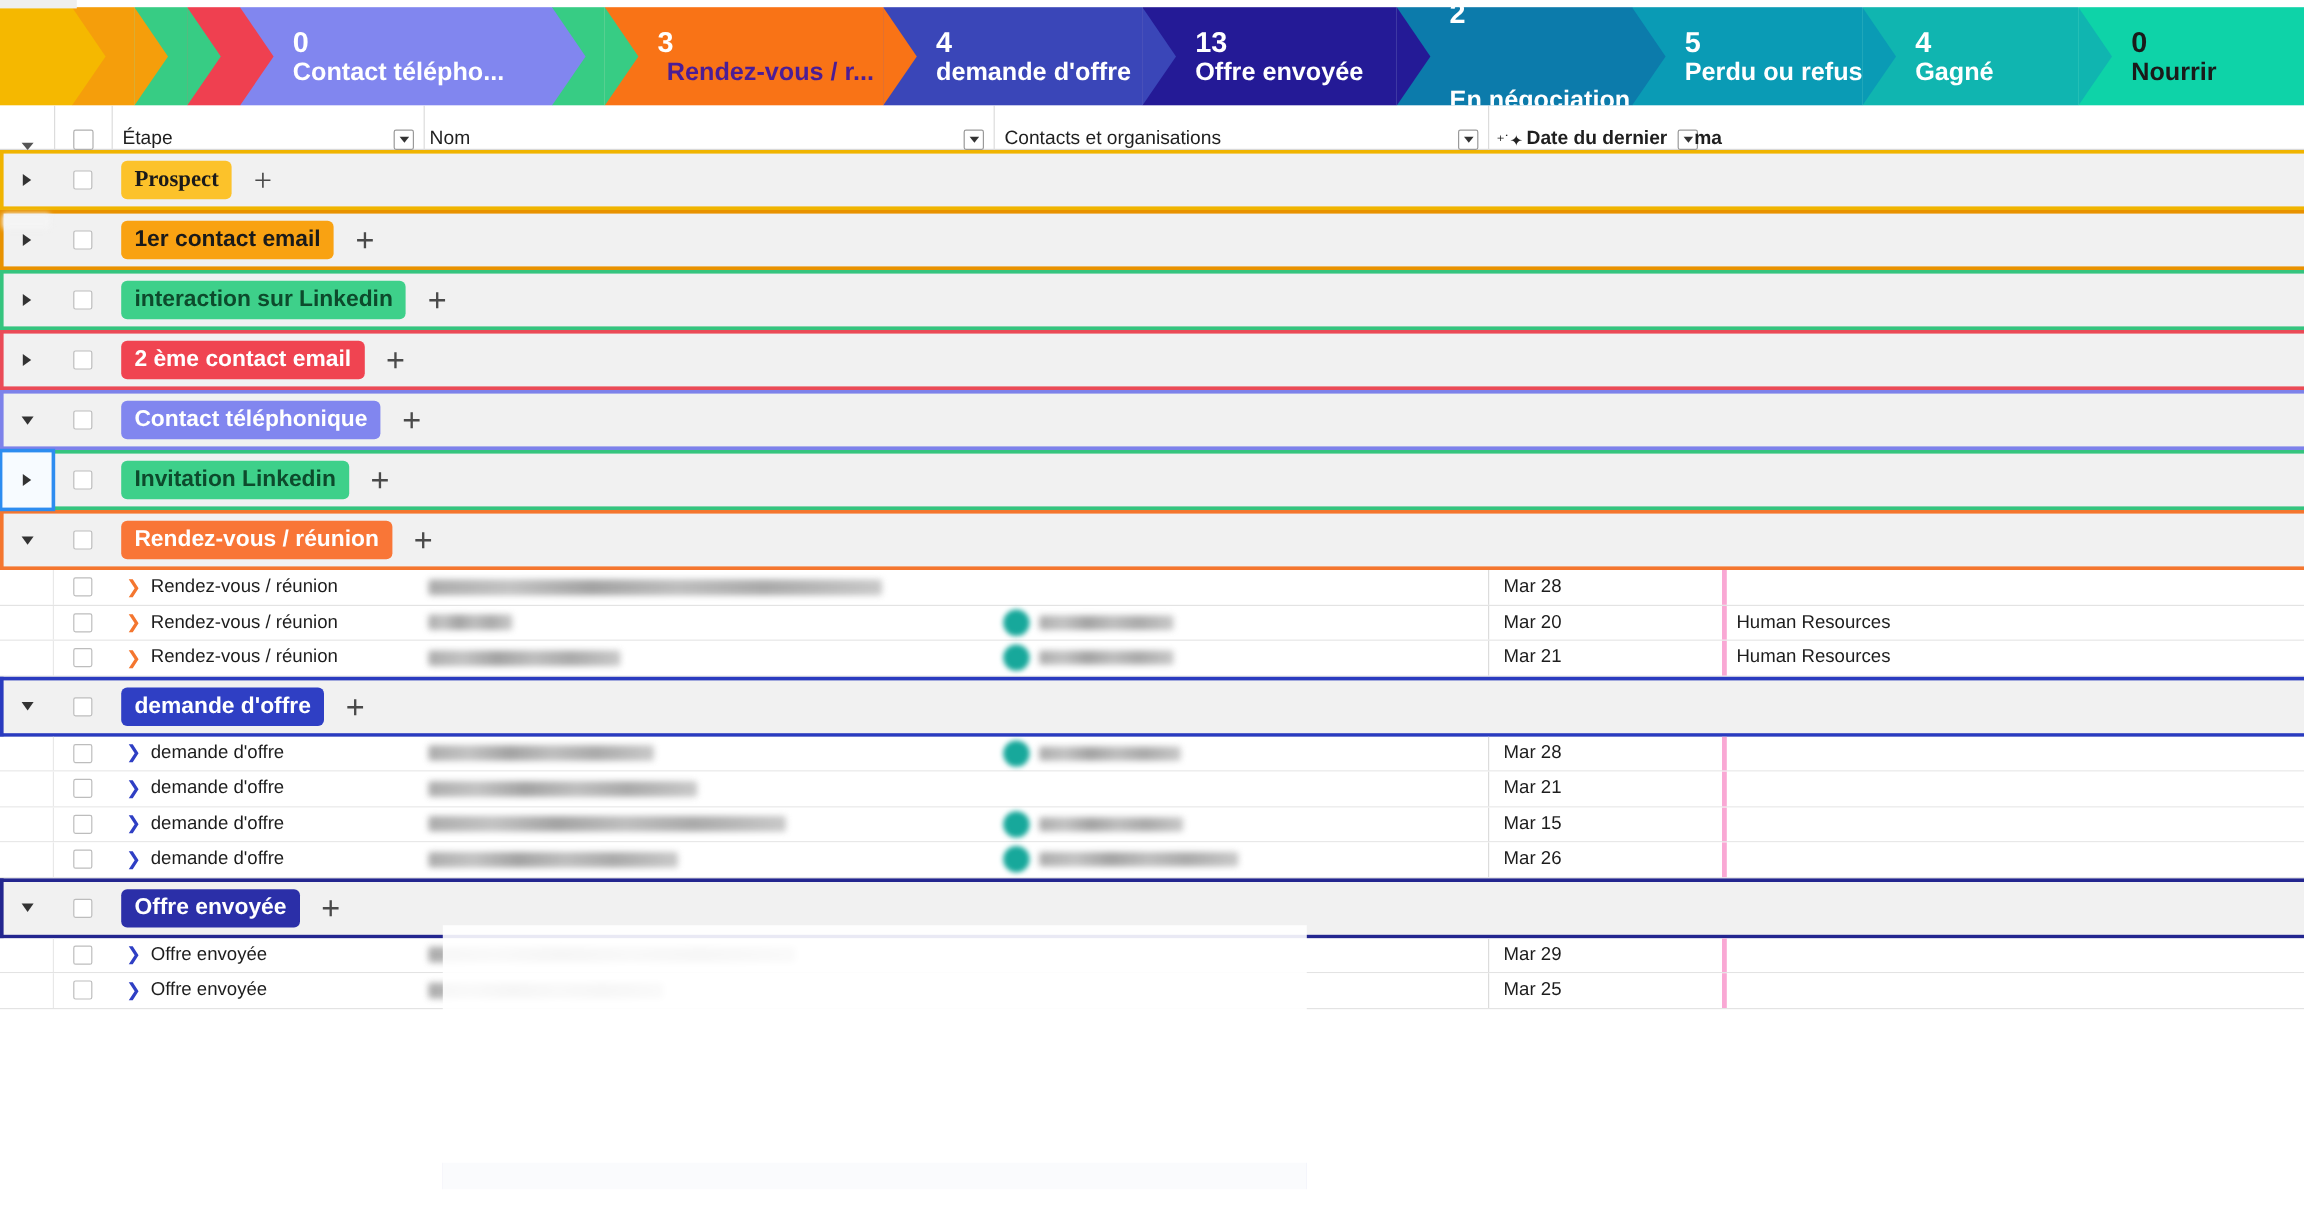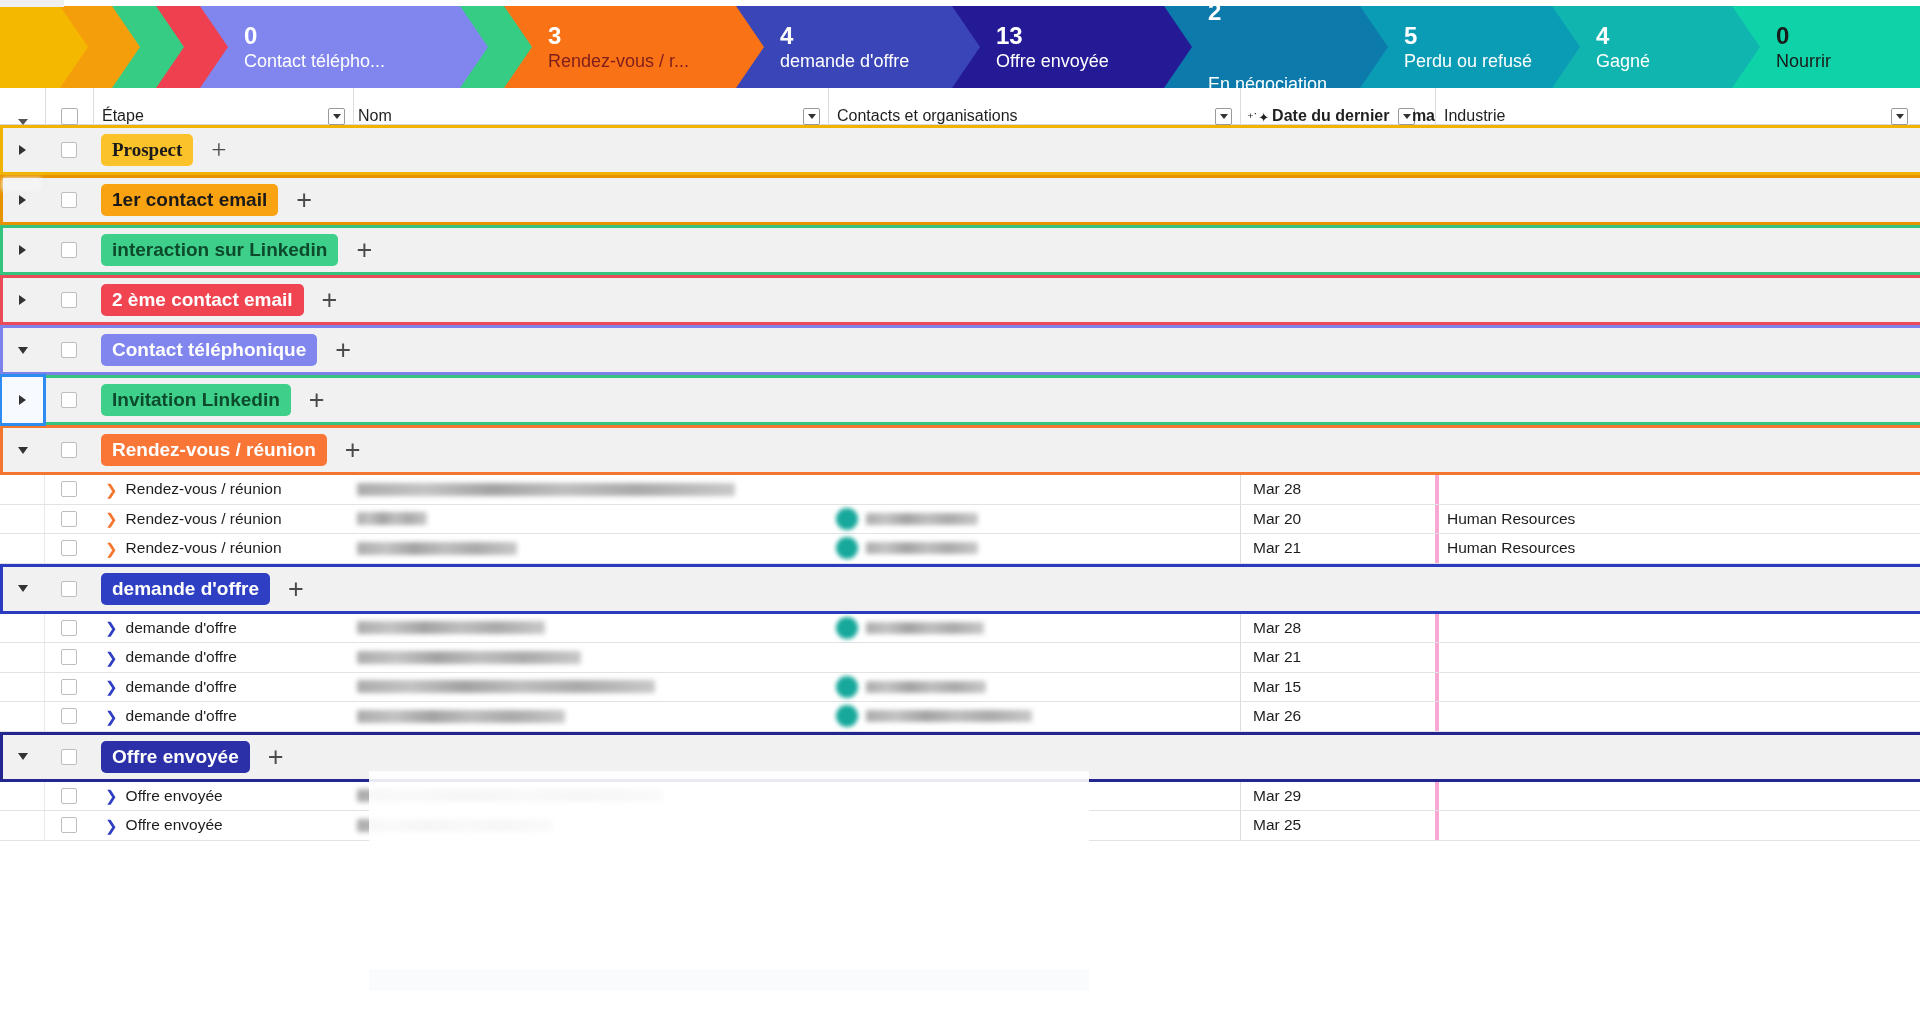--- a/index.html
+++ b/index.html
@@ -39,22 +39,22 @@
     white-space: nowrap;
     overflow: visible;
   }
   .fstage .fcount {
     font-size: 24px;
     font-weight: bold;
     line-height: 26px;
     letter-spacing: 0px;
   }
   .fstage .flabel {
-    font-size: 18px;
-    font-weight: 400;
+    font-size: 21px;
+    font-weight: 700;
     line-height: 22px;
     margin-top: 1px;
   }
   .fstage .arrow-tip {
     position: absolute;
     right: -28px;
     top: 0;
     width: 0; height: 0;
     border-top: 41px solid transparent;
     border-bottom: 41px solid transparent;
@@ -299,21 +299,21 @@
       <div class="fstage" style="background: rgb(129, 134, 239); color: rgb(129, 134, 239); width: 260px; flex: 0 0 260px; z-index: 36;">
         <div class="fcount" style="color: rgb(255, 255, 255);">0</div>
         <div class="flabel" style="color: rgb(255, 255, 255);">Contact télépho...</div>
         <span class="arrow-tip"></span>
       </div>
       <div class="fstage" style="background: rgb(55, 204, 132); color: rgb(55, 204, 132); width: 42px; flex: 0 0 42px; z-index: 35;">
         <span class="arrow-tip"></span>
       </div>
       <div class="fstage" style="background: rgb(249, 115, 22); color: rgb(249, 115, 22); width: 232px; flex: 0 0 232px; z-index: 34;">
         <div class="fcount" style="color: rgb(255, 255, 255);">3</div>
-        <div class="flabel" style="color: #7f1d1d;">Rendez-vous / r...</div>
+        <div class="flabel" style="color: #4c1d95; text-align: center;">Rendez-vous / r...</div>
         <span class="arrow-tip"></span>
       </div>
       <div class="fstage" style="background: rgb(58, 70, 184); color: rgb(58, 70, 184); width: 216px; flex: 0 0 216px; z-index: 33;">
         <div class="fcount" style="color: rgb(255, 255, 255);">4</div>
         <div class="flabel" style="color: rgb(255, 255, 255);">demande d'offre</div>
         <span class="arrow-tip"></span>
       </div>
       <div class="fstage" style="background: rgb(36, 26, 150); color: rgb(36, 26, 150); width: 212px; flex: 0 0 212px; z-index: 32;">
         <div class="fcount" style="color: rgb(255, 255, 255);">13</div>
         <div class="flabel" style="color: rgb(255, 255, 255);">Offre envoyée</div>
@@ -371,26 +371,20 @@
         </span>
     </div>
     <div class="hcell c-date" style="padding-left:6px;">
       <span style="font-size:13px;color:#222;margin-right:3px;line-height:14px;">⁺˙✦</span>
       <span class="hlabel" style="font-weight:bold;">Date du dernier </span>
       <span class="hdd" style="right:20px;">
           <i></i>
         </span>
       <span class="hlabel" style="position:absolute;right:0px;font-weight:bold;">ma</span>
     </div>
-    <div class="hcell c-ind">
-      <span class="hlabel">Industrie</span>
-      <span class="hdd" style="right:12px;">
-          <i></i>
-        </span>
-    </div>
   </div>
 
   <div id="grid-body">
       <div class="row group-row">
         <div class="band-top" style="background: rgb(240, 180, 0);"></div>
         <div class="band-bottom" style="background: rgb(240, 180, 0);"></div>
         <div class="band-left" style="background: rgb(240, 180, 0);"></div>
         <div class="c-expand">
           <span class="caret-right"></span>
         </div>

